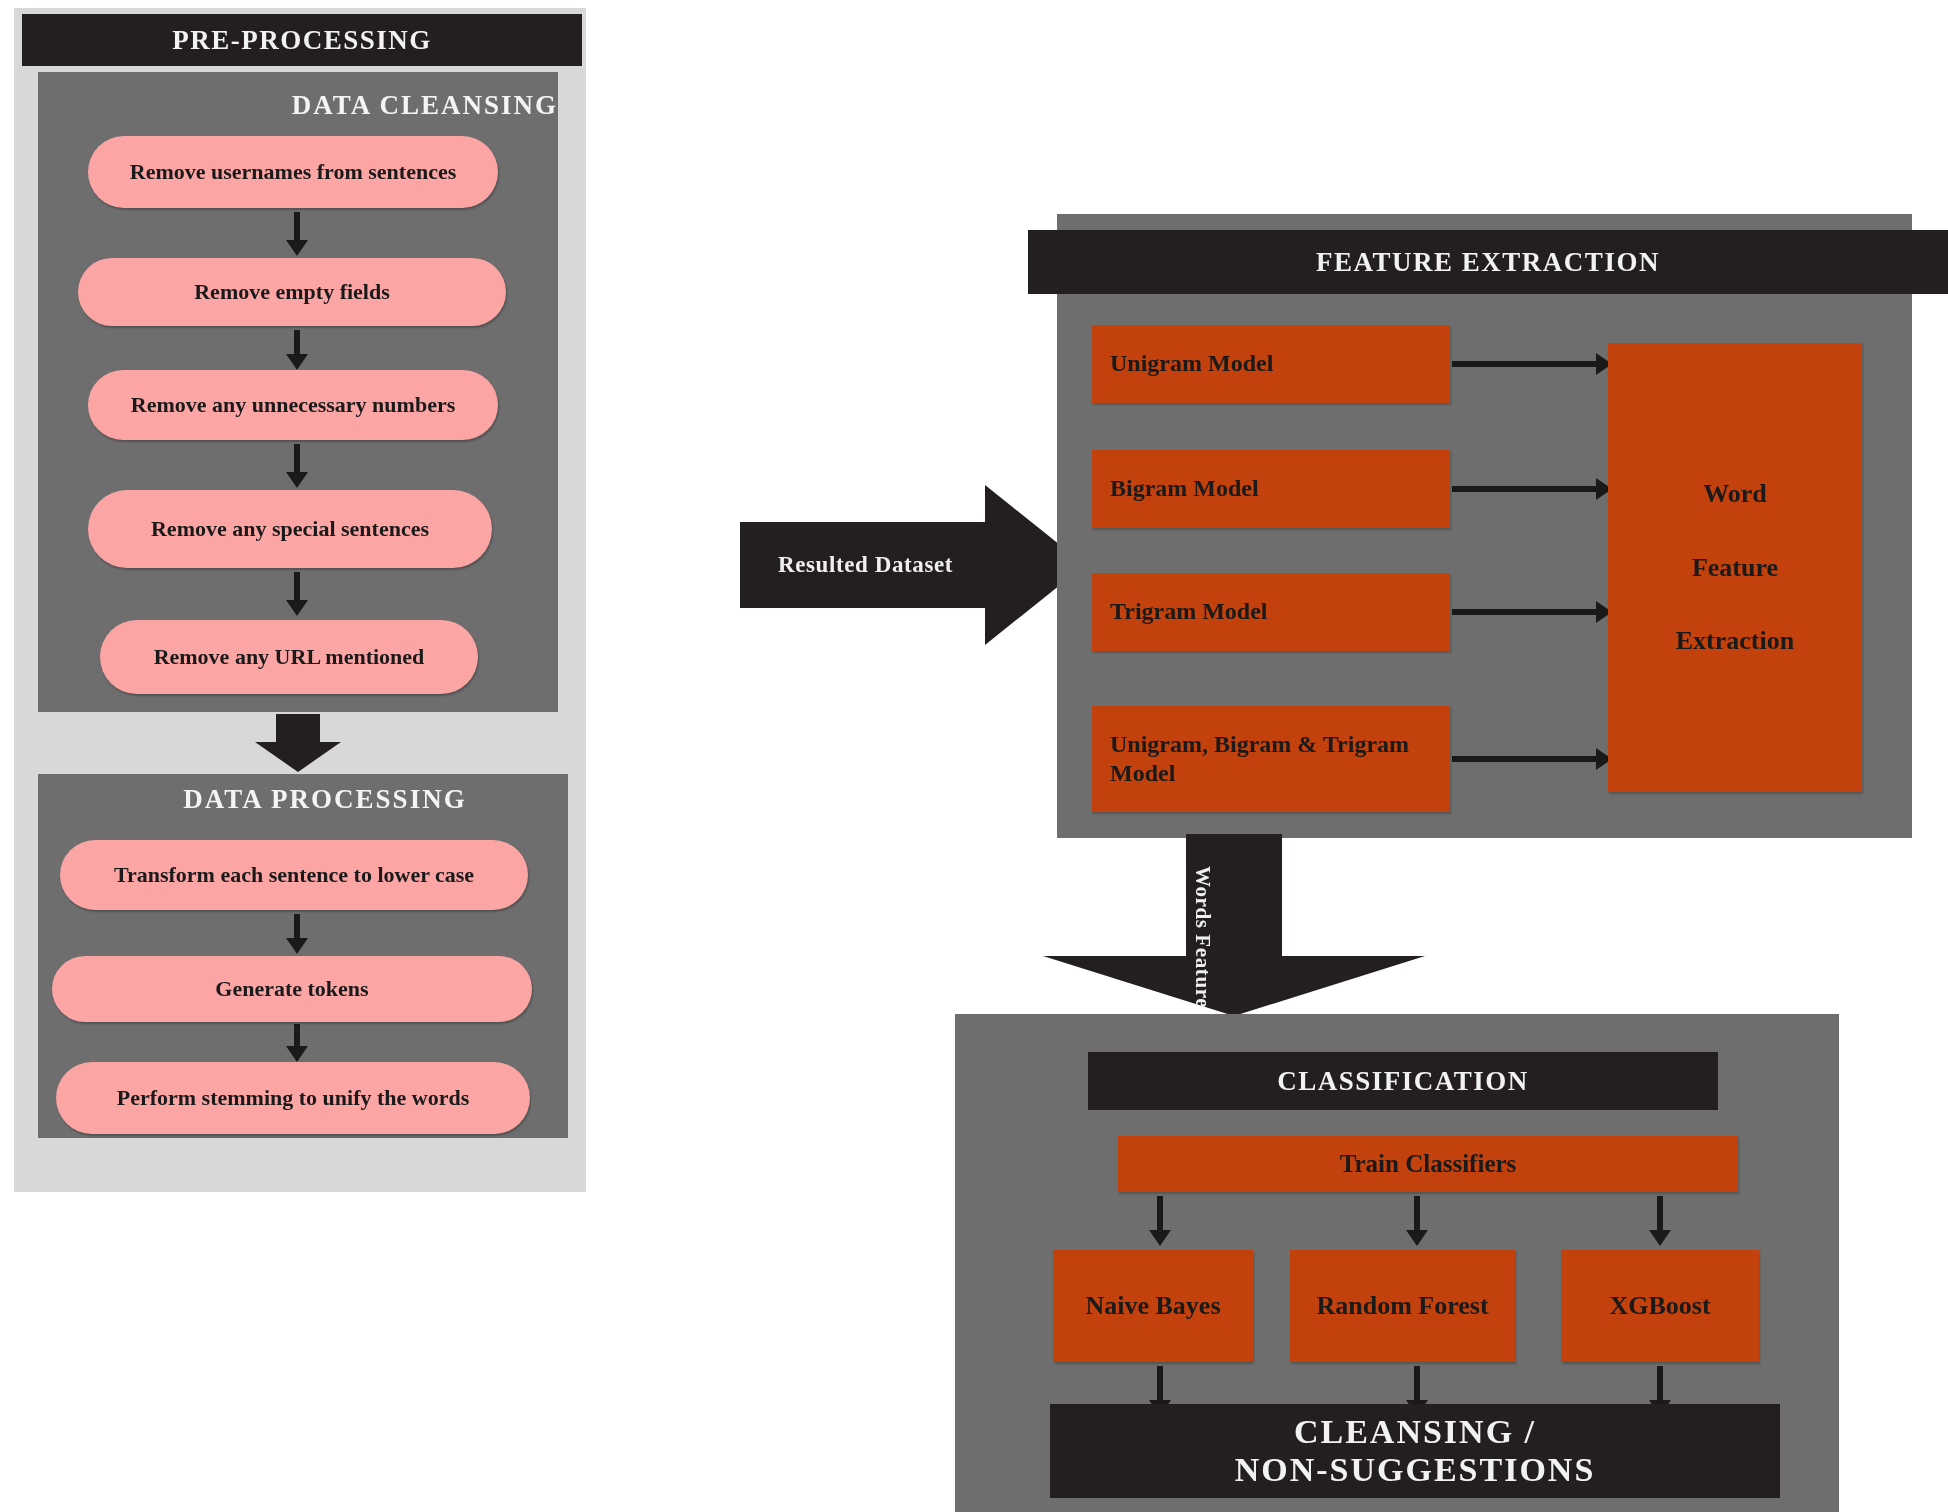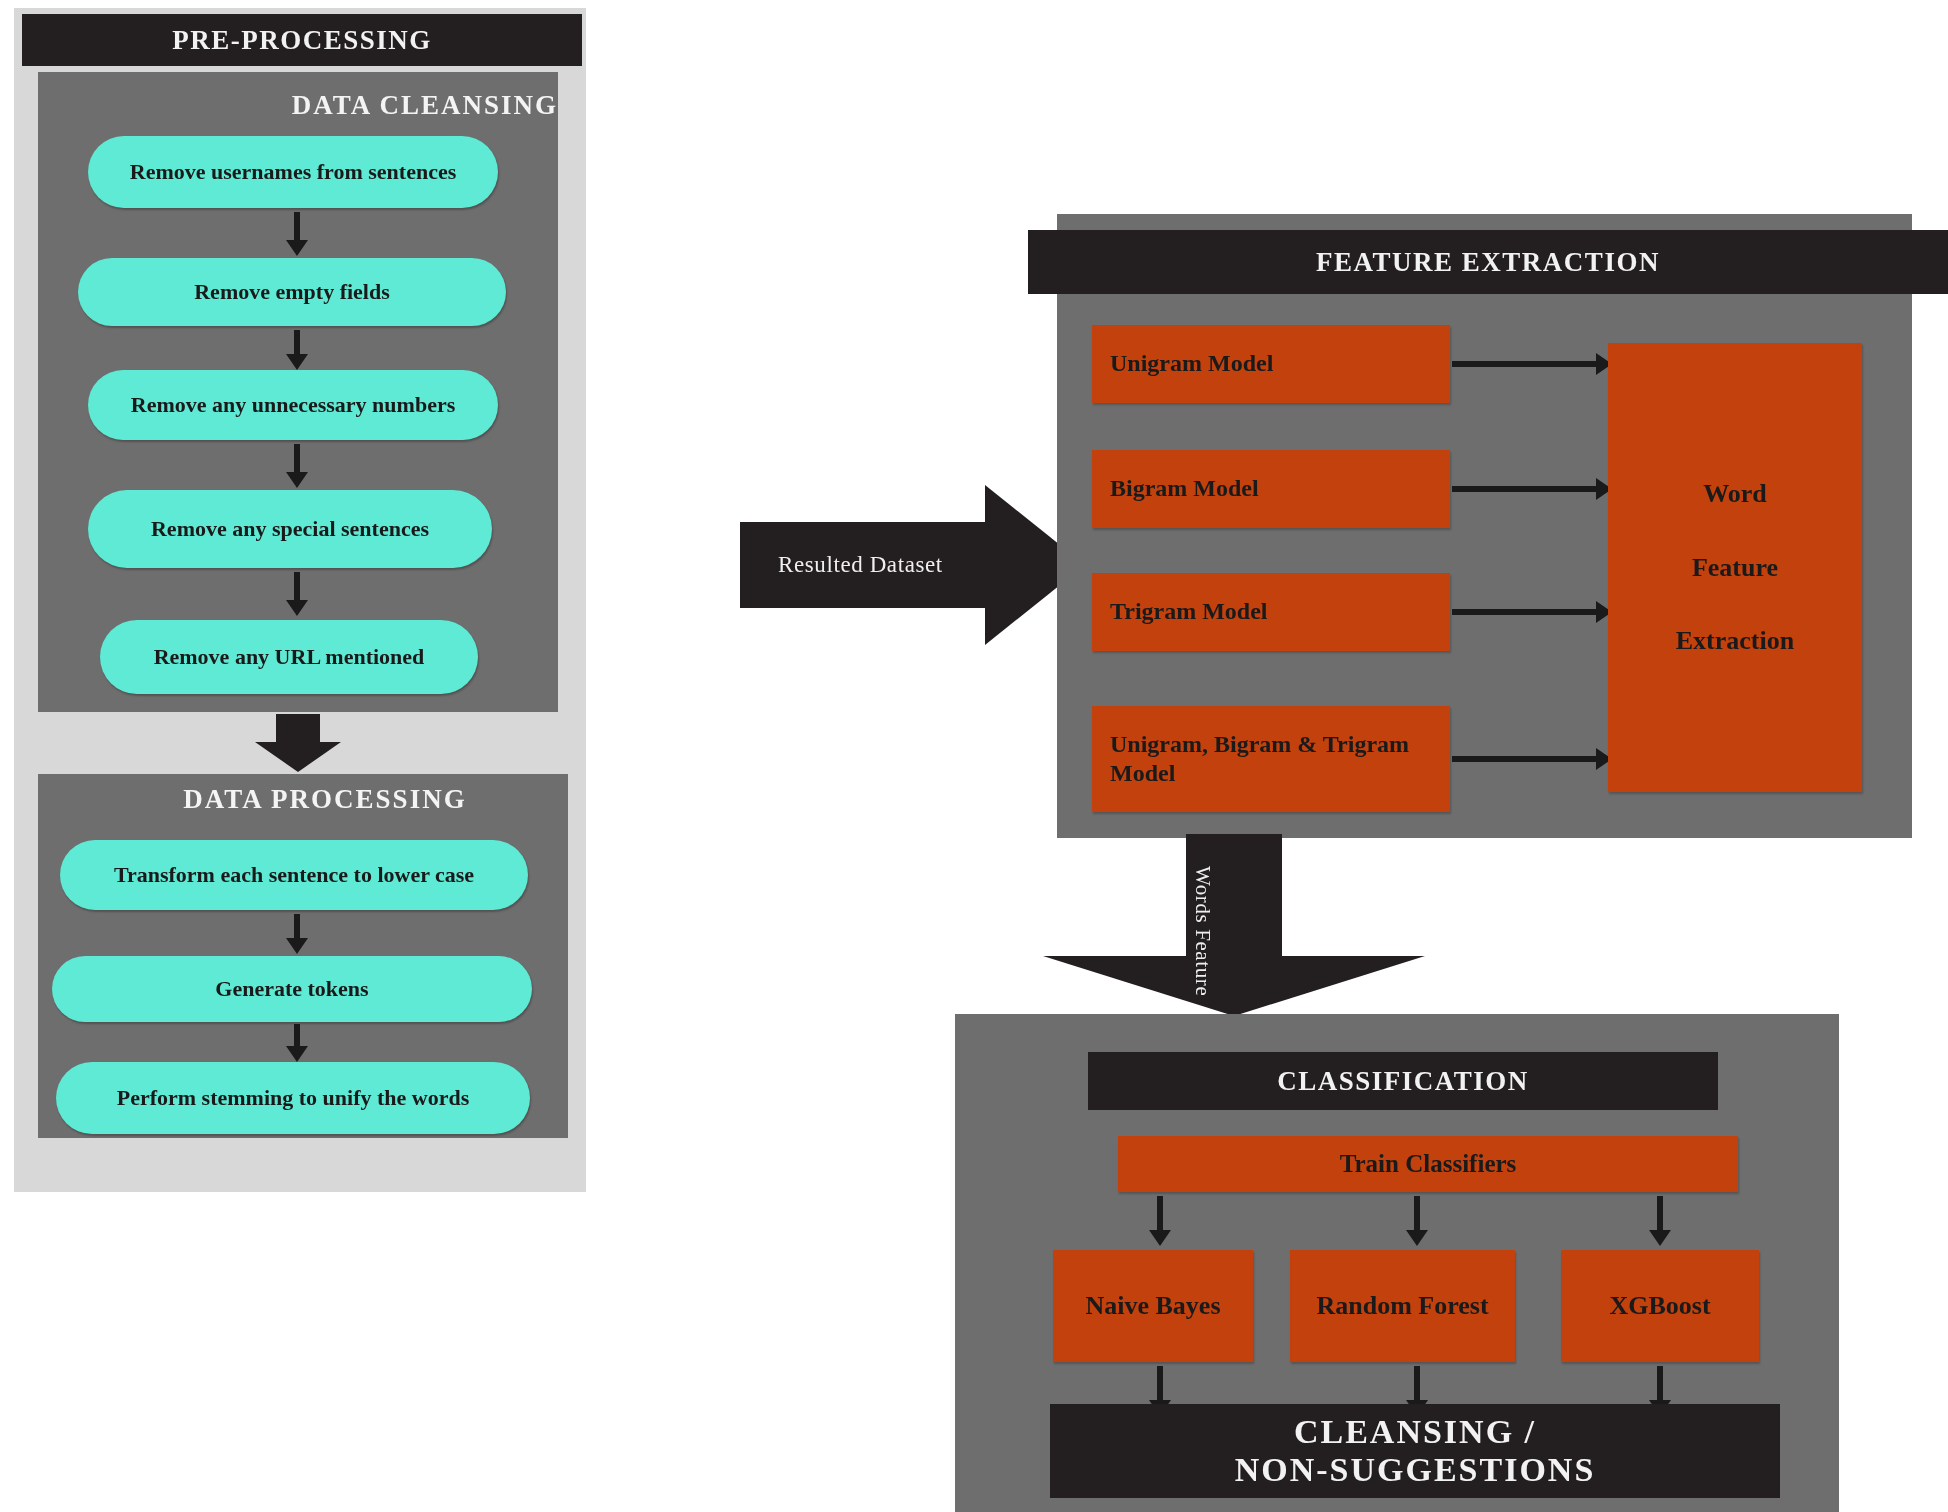--- a/index.html
+++ b/index.html
@@ -25,21 +25,21 @@
   .panel-gray {
     position: absolute;
     background: #6e6e6e;
   }
   .panel-light {
     position: absolute;
     background: #d8d8d8;
   }
   .pill {
     position: absolute;
-    background: #5eead4;
+    background: #fca5a5;
     border-radius: 44px;
     display: flex; align-items: center; justify-content: center;
     text-align: center;
     color: #1a1a1a;
     font-weight: bold;
     line-height: 1.2;
     box-shadow: 1px 2px 2px rgba(0,0,0,.25);
     padding: 0 14px;
   }
   .rect {
@@ -117,21 +117,21 @@
     position: absolute; right: 0; top: 50%;
     transform: translateY(-50%);
     width: 0; height: 0;
     border-top-style: solid; border-top-color: transparent;
     border-bottom-style: solid; border-bottom-color: transparent;
     border-left-style: solid; border-left-color: #231f20;
   }
   .fat-label {
     position: absolute;
     color: #efefef;
-    font-weight: normal;
+    font-weight: bold;
     letter-spacing: .6px;
     z-index: 6;
     white-space: nowrap;
   }
   .fat-label.vertical {
     writing-mode: vertical-rl;
     text-orientation: mixed;
   }
 </style>
 </head>

